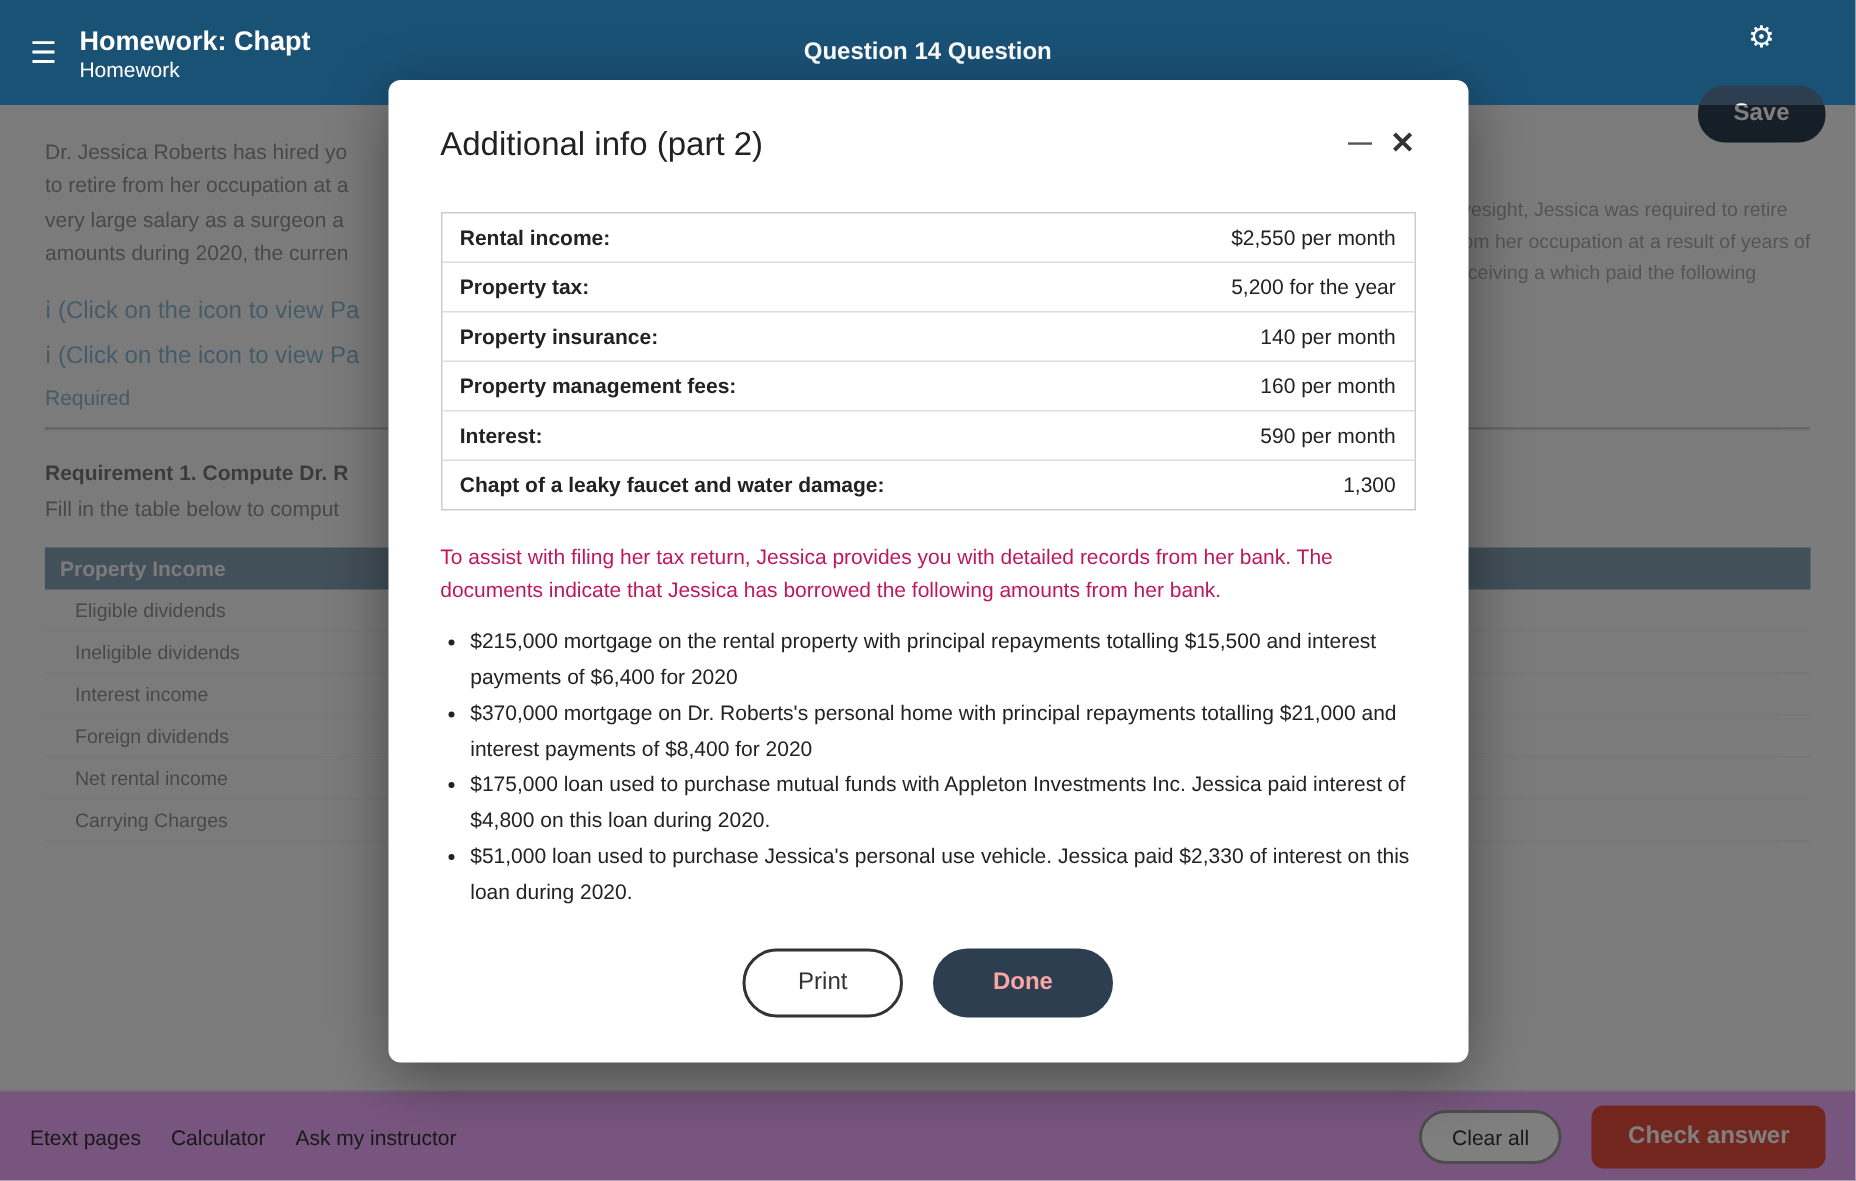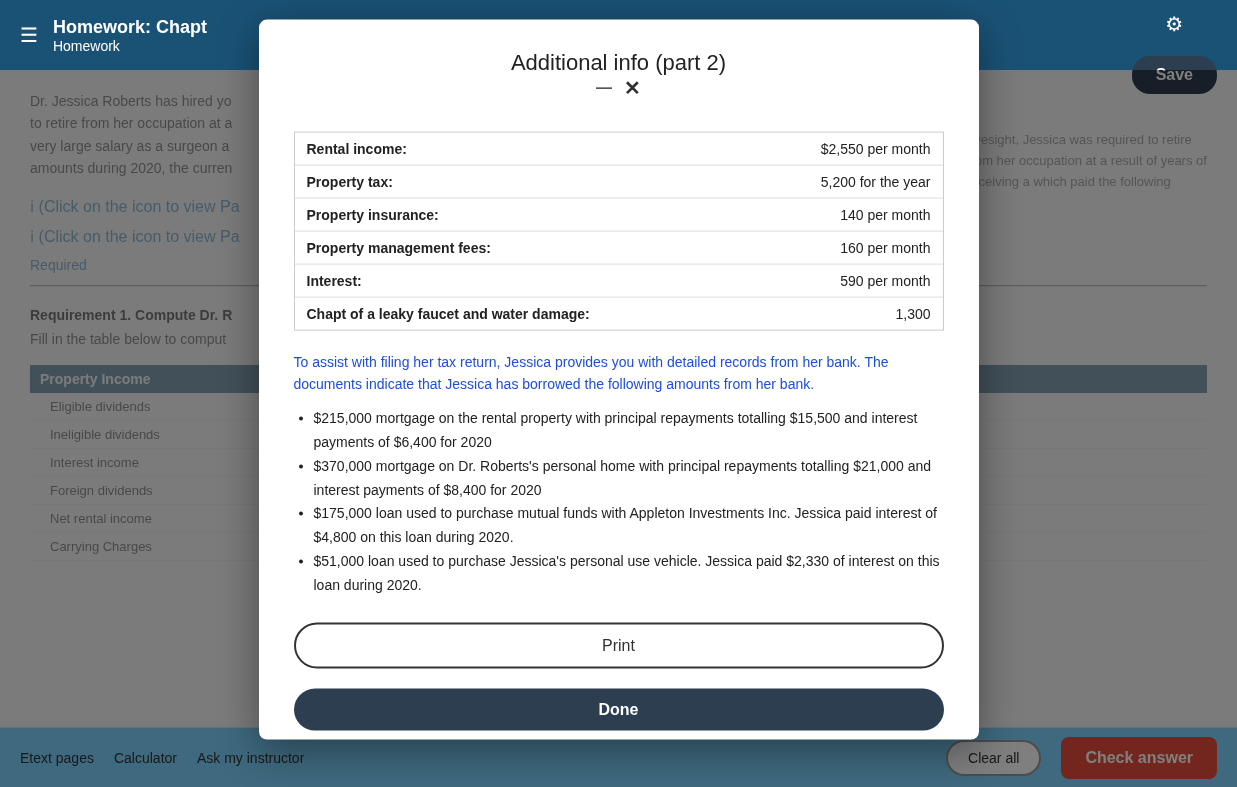--- a/index.html
+++ b/index.html
@@ -60,21 +60,21 @@
     .bg-table-row { padding: 6px 10px; font-size: 13px; color: #333; border-bottom: 1px solid #eee; }
     .bg-row-indent { padding-left: 20px; }
 
     
     .bottom-bar {
       position: absolute;
       bottom: 0;
       left: 0;
       right: 0;
       height: 60px;
-      background: #7dd3fc;
+      background: #f0abfc;
       border-top: 1px solid #ddd;
       display: flex;
       align-items: center;
       padding: 0 20px;
       gap: 20px;
       z-index: 1;
     }
     .bottom-link {
       font-size: 14px;
       color: #333;
@@ -126,21 +126,20 @@
       z-index: 20;
       box-shadow: 0 10px 40px rgba(0,0,0,0.4);
       padding: 30px 35px;
       overflow: hidden;
     }
     .modal-header {
       display: flex;
       align-items: center;
       justify-content: space-between;
       margin-bottom: 32px;
-      flex-direction: column;
     }
     .modal-title {
       font-size: 22px;
       font-weight: normal;
       color: #222;
     }
     .modal-controls {
       display: flex;
       gap: 12px;
       align-items: center;
@@ -181,57 +180,56 @@
     .info-table-value {
       font-size: 14px;
       color: #222;
       text-align: right;
       min-width: 200px;
     }
 
     
     .desc-text {
       font-size: 14px;
-      color: #1d4ed8;
+      color: #be185d;
       line-height: 1.6;
       margin-bottom: 12px;
     }
     .bullet-list {
       list-style: disc;
       padding-left: 20px;
       font-size: 14px;
       color: #222;
       line-height: 1.7;
     }
 
     
     .modal-footer {
       display: flex;
       justify-content: center;
       gap: 20px;
       margin-top: 25px;
-      flex-direction: column;
     }
     .print-btn {
       background: white;
       border: 2px solid #333;
       border-radius: 25px;
       padding: 12px 35px;
       font-size: 16px;
       cursor: pointer;
       color: #333;
     }
     .done-btn {
       background: #2c3e50;
       border: none;
       border-radius: 25px;
       padding: 12px 40px;
       font-size: 16px;
       cursor: pointer;
-      color: #ffffff;
+      color: #fca5a5;
       font-weight: bold;
     }
   </style>
 </head>
 <body>
 
 <div class="header">
   <span class="header-menu-icon">☰</span>
   <div class="header-title">
     <div class="main-title">Homework: Chapt</div>

